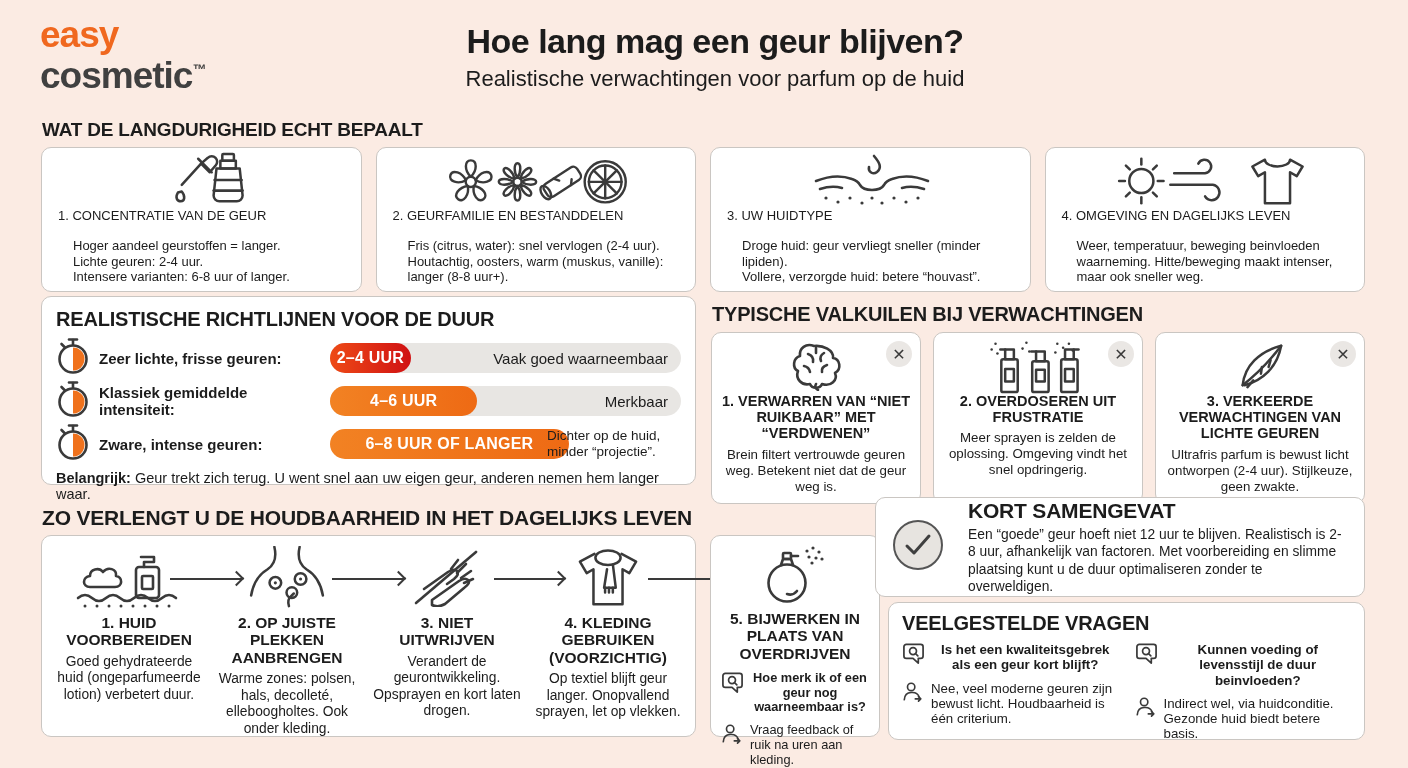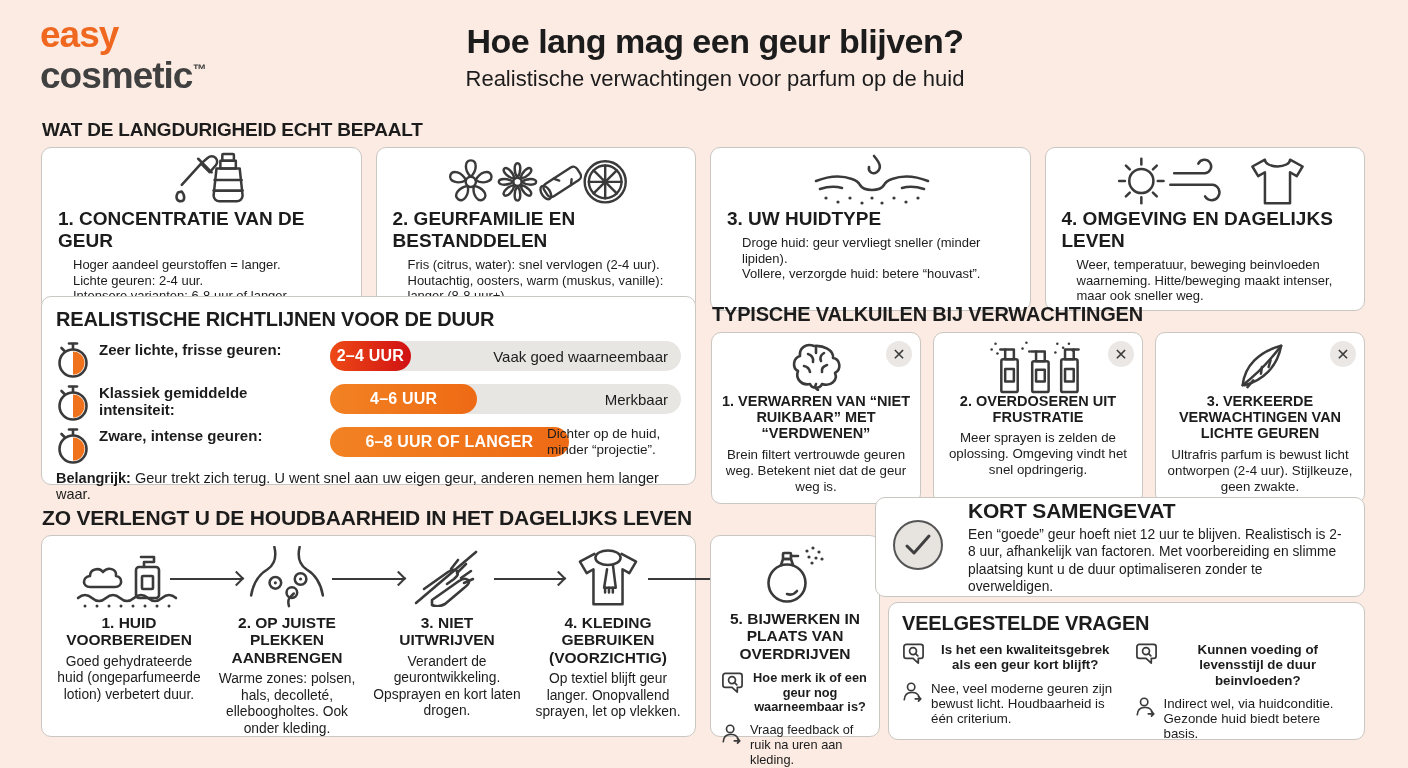--- a/index.html
+++ b/index.html
@@ -16,26 +16,26 @@
   .m-sub{font-size:22px;margin-top:5px}
   
   .sec-h{position:absolute;font-size:19px;font-weight:800;letter-spacing:-0.2px;white-space:nowrap}
   
   .card{background:#fff;border:1.5px solid #cac6c2;border-radius:10px;box-sizing:border-box}
   
   .factors{position:absolute;left:41px;top:147px;width:1324px;height:134px;display:grid;
            grid-template-columns:repeat(4,1fr);gap:14px}
   .fcard{padding:6px 12px 6px 16px}
   .f-iconrow{height:52px;display:flex;align-items:center;justify-content:center}
-  .f-title{font-size:19px;font-weight:700;margin:2px 0 5px}
+  .f-title{font-size:13px;font-weight:400;margin:2px 0 15px}
   .f-body{font-size:13px;line-height:1.2;padding-left:15px;white-space:pre-line}
   
   .duration{position:absolute;left:41px;top:296px;width:655px;height:189px;padding:11px 14px}
   .d-h{font-size:20px;font-weight:800;letter-spacing:-0.2px;margin-bottom:10px}
-  .d-row{display:flex;gap:9px;margin-bottom:9px;height:34px}
+  .d-row{display:flex;align-items:center;gap:9px;margin-bottom:9px;height:34px}
   .d-label{width:222px;font-size:15px;font-weight:700;flex:none}
   .d-track{flex:1;position:relative;height:30px;border-radius:15px;background:#e8e6e3}
   .d-track.no-bg{background:transparent}
   .d-pill{position:absolute;left:0;top:0;height:100%;border-radius:15px;display:flex;align-items:center;
           justify-content:center;color:#fff;font-weight:800;font-size:16px;letter-spacing:0.2px;white-space:nowrap}
   .d-note{position:absolute;right:13px;top:50%;transform:translateY(-50%);font-size:15px;white-space:nowrap}
   .d-note.outside{right:0;width:134px;white-space:normal;font-size:13.5px;line-height:1.15;text-align:left}
   .d-foot{font-size:14.5px;margin-top:4px}
   .d-foot b{font-weight:800}
   

